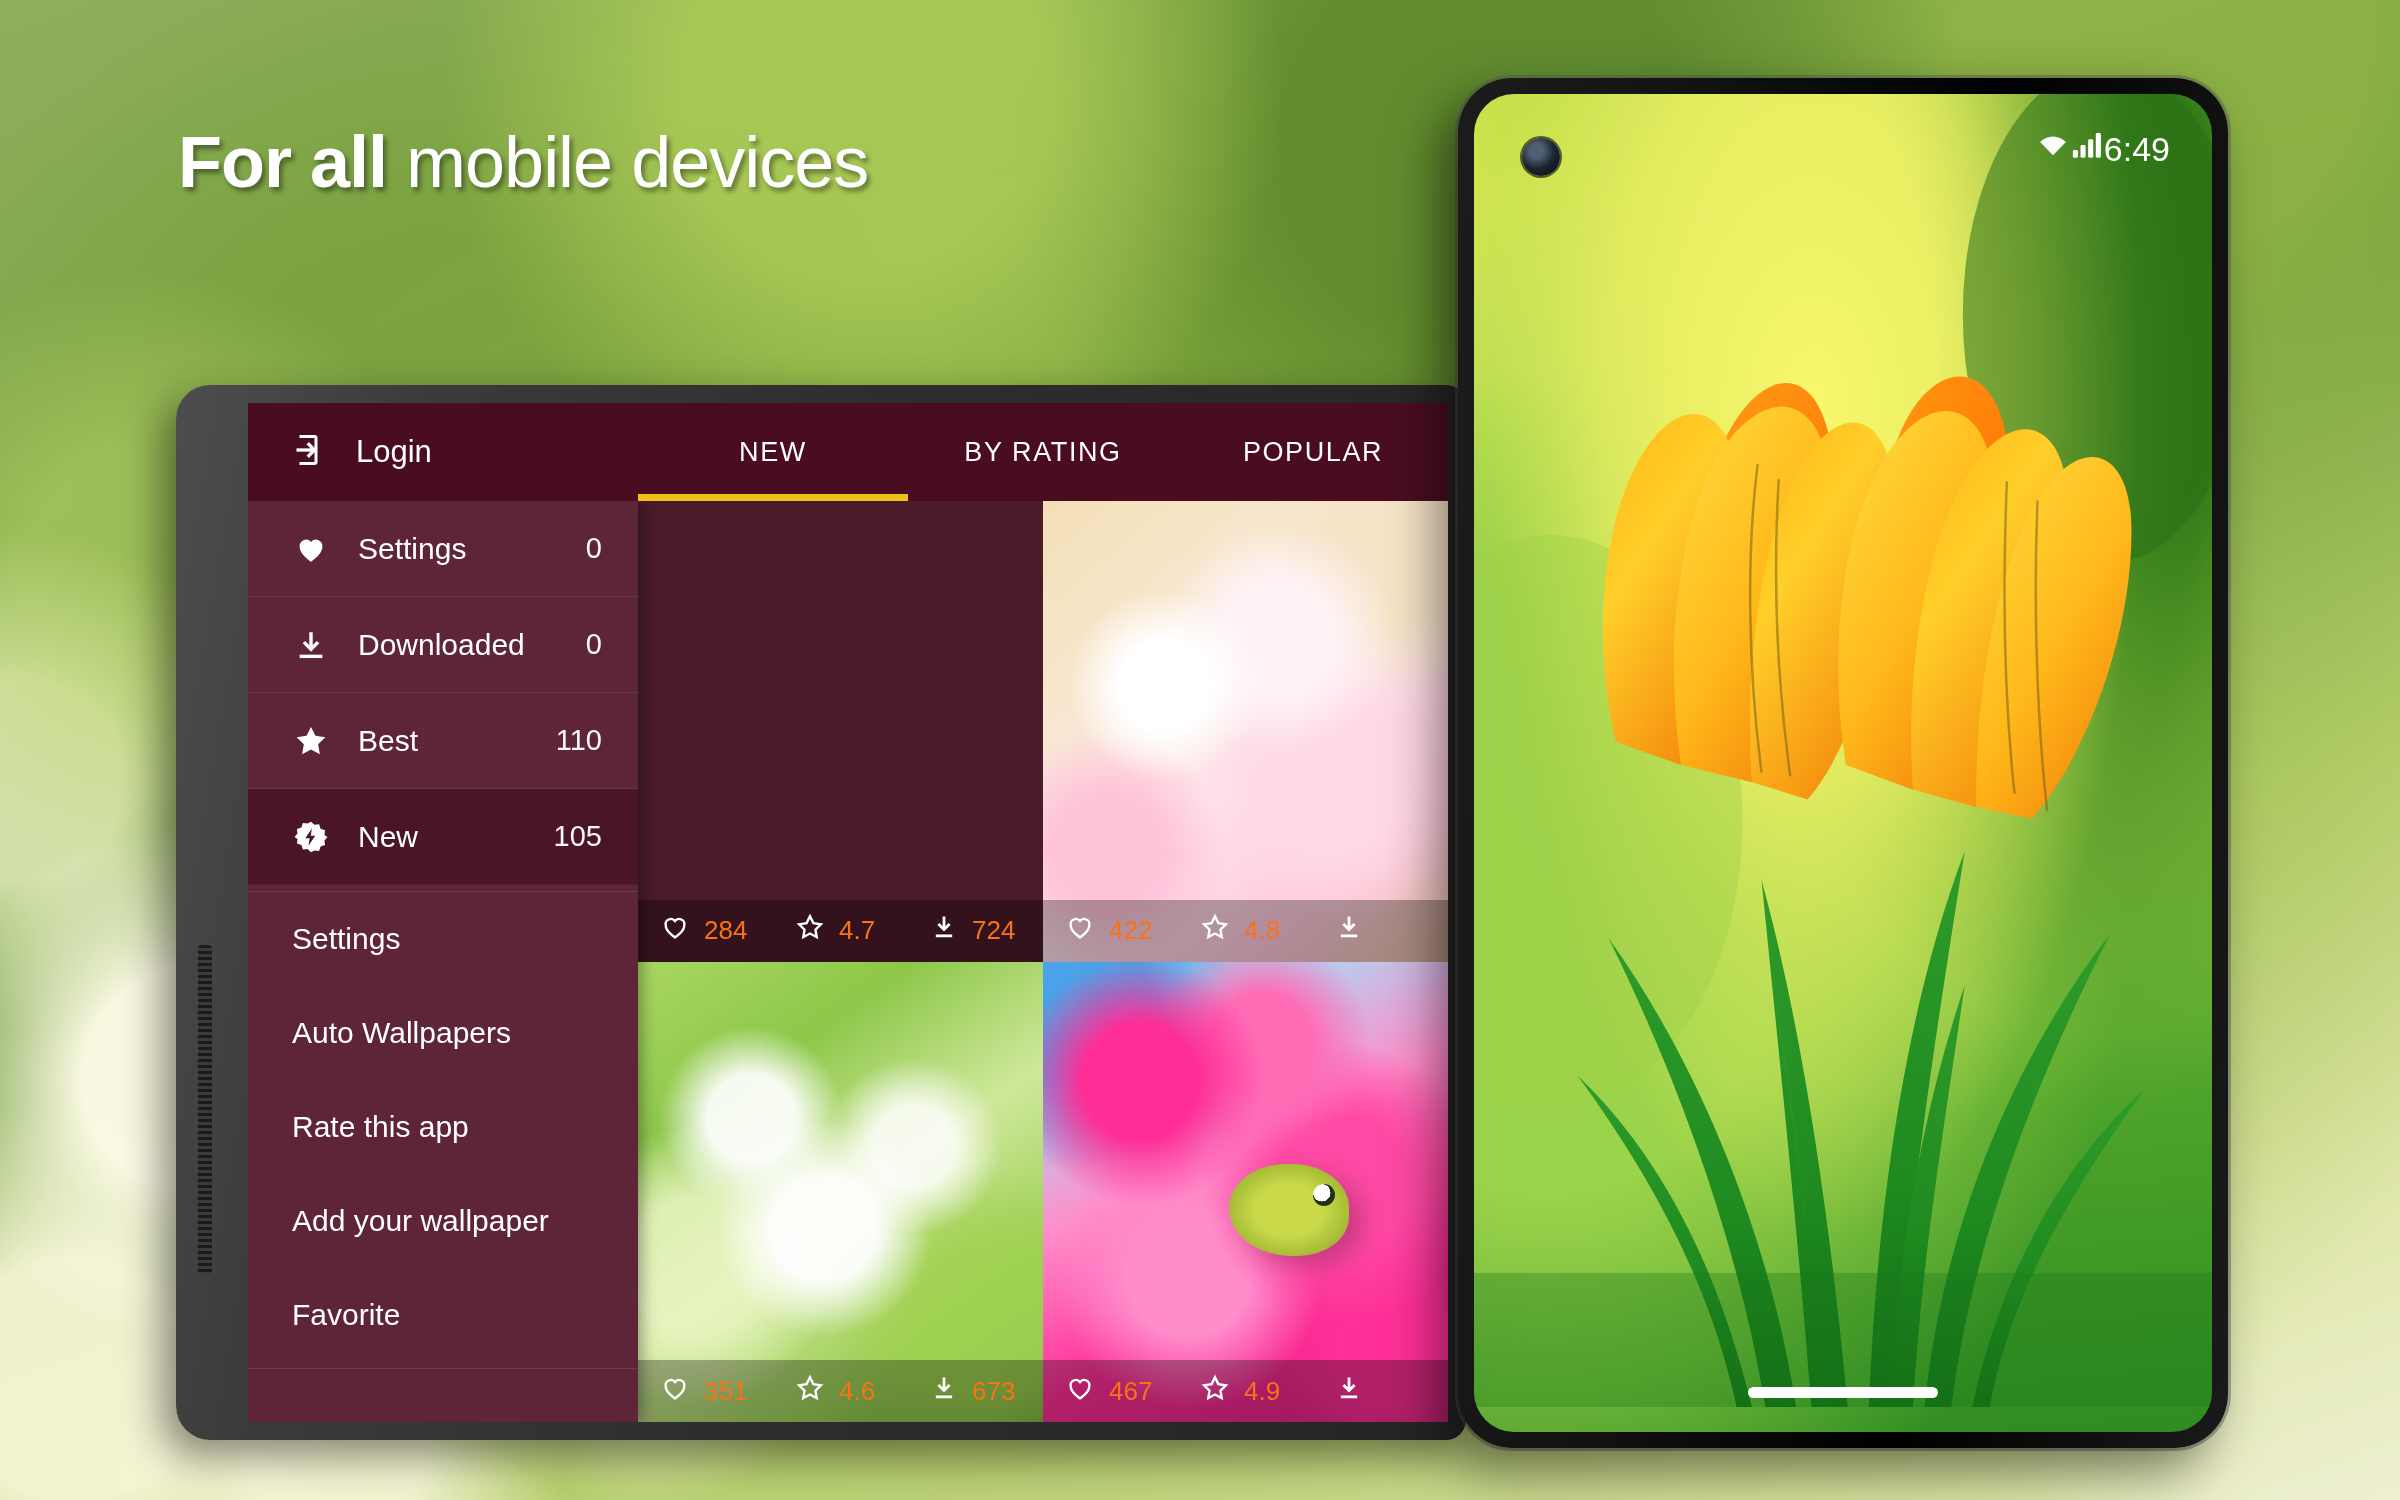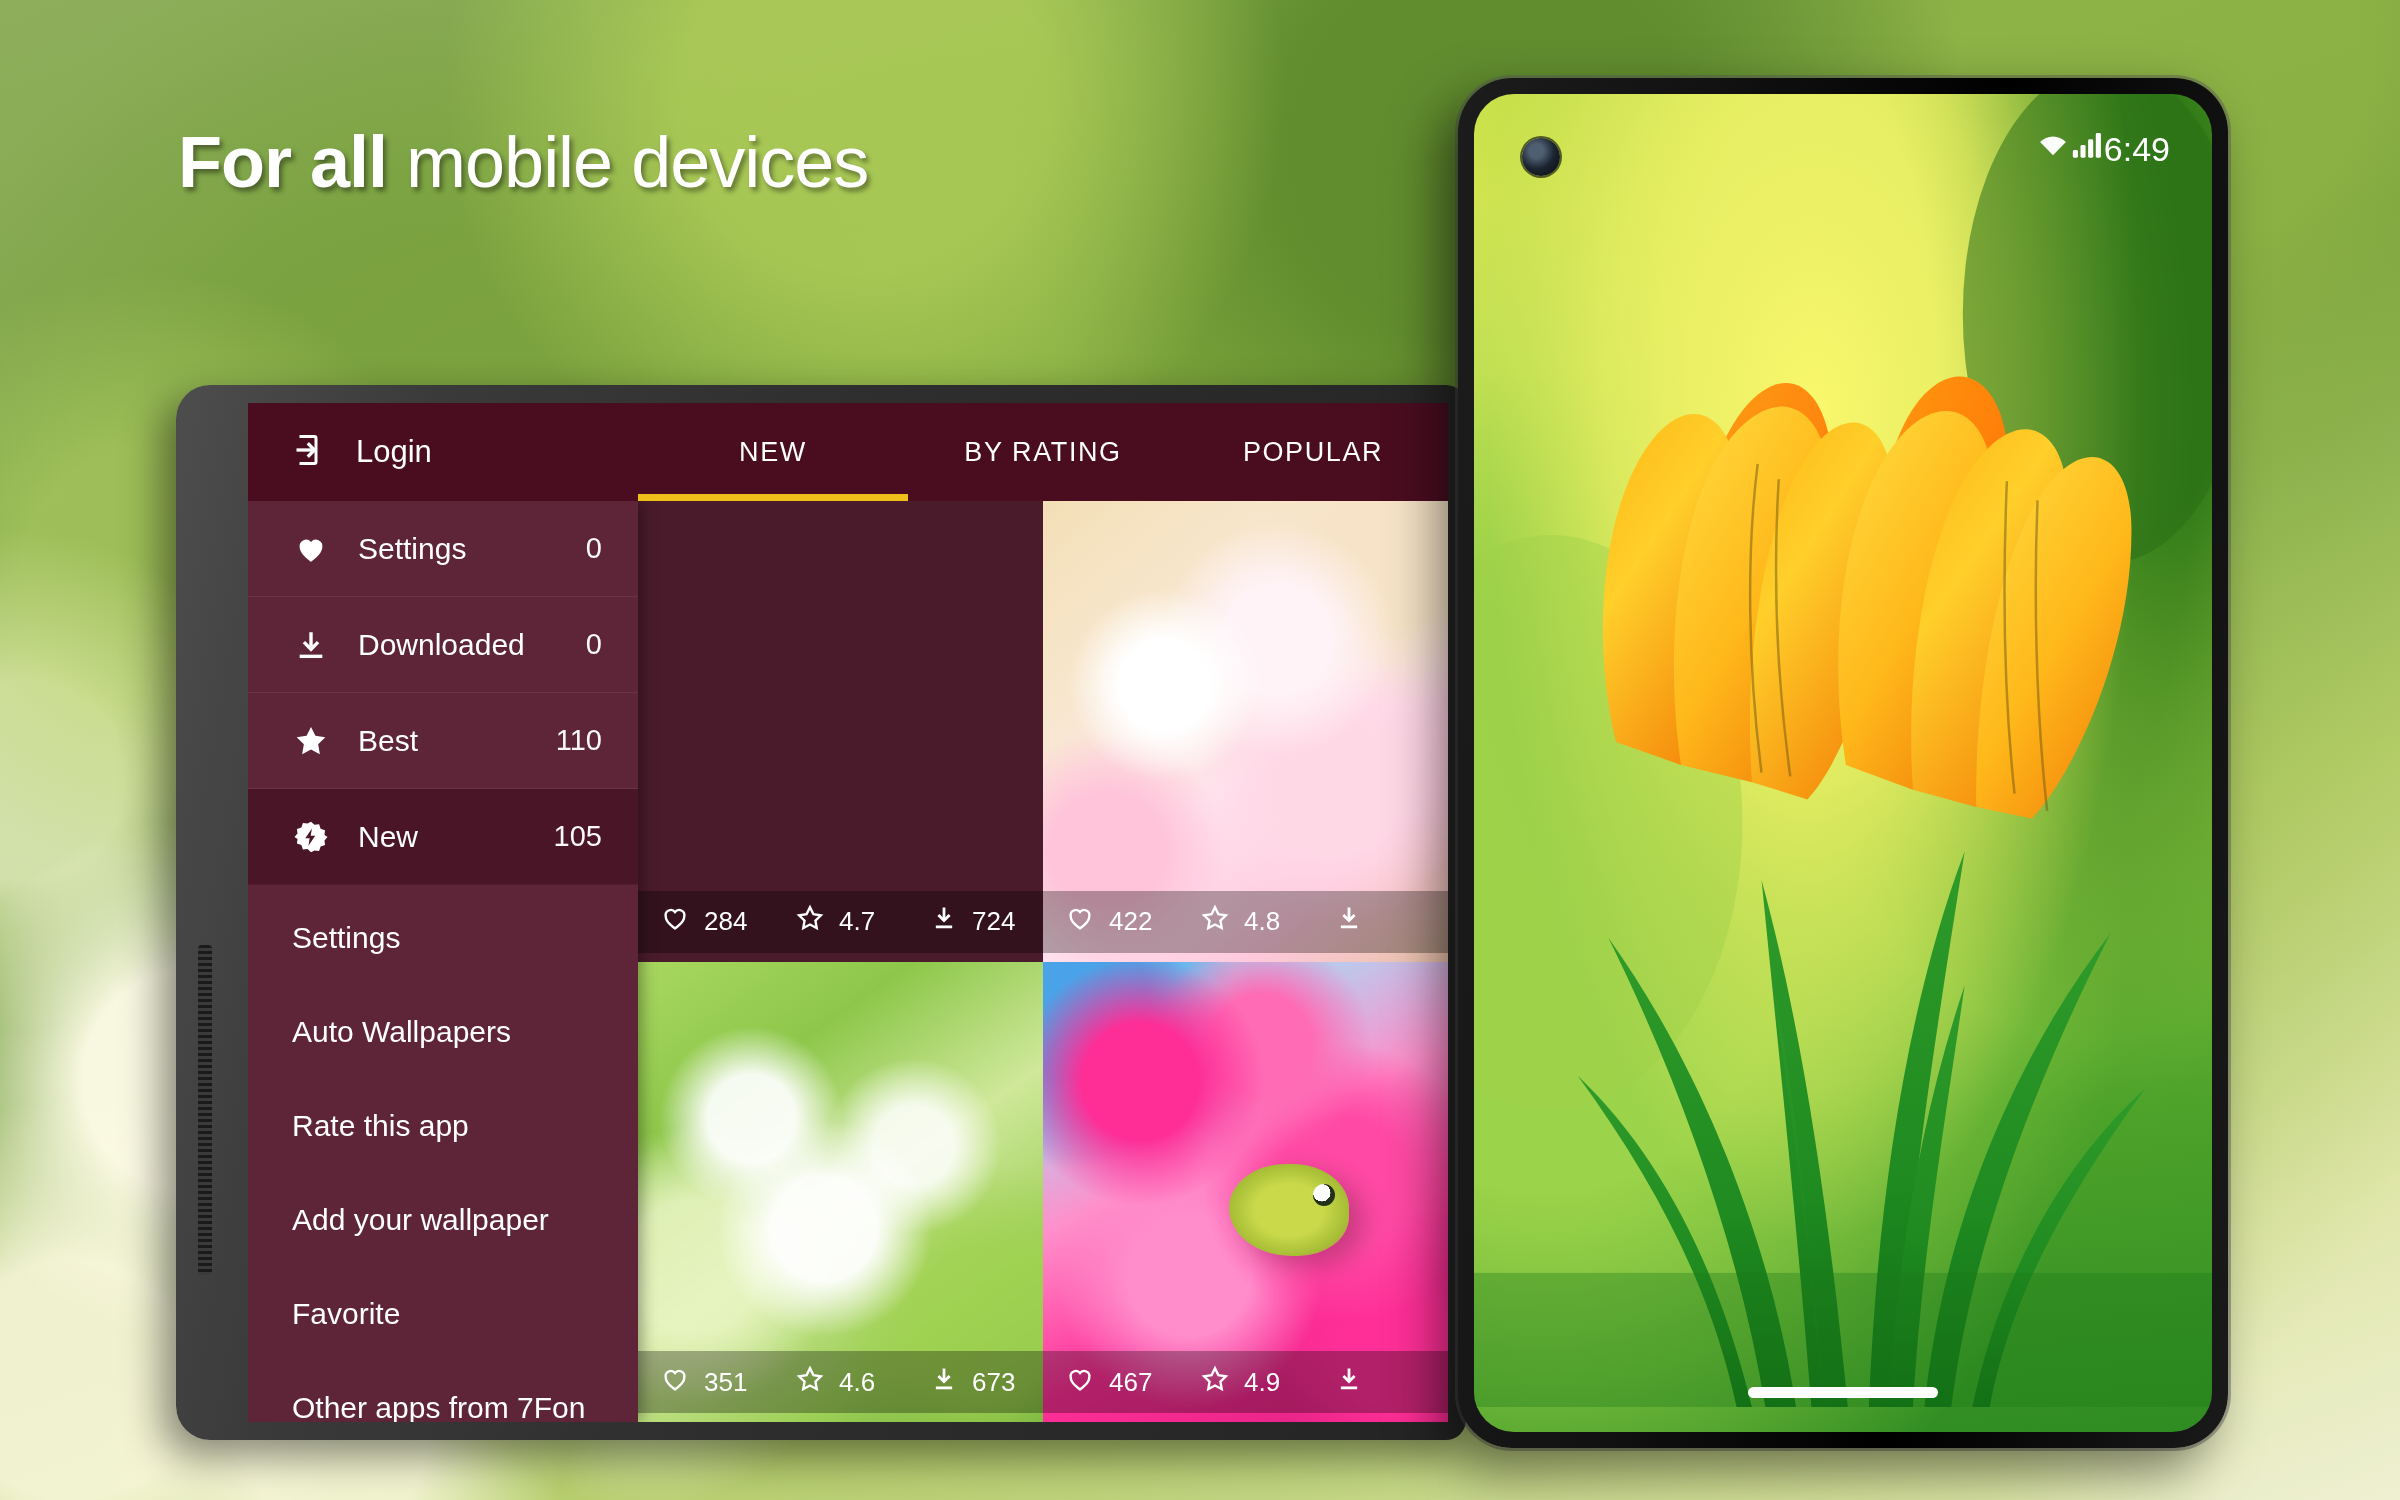--- a/index.html
+++ b/index.html
@@ -117,23 +117,23 @@
 
   
   .grid {
     flex: 1; display: grid;
     grid-template-columns: 1fr 1fr; grid-template-rows: 1fr 1fr;
     min-width: 0; overflow: hidden;
   }
   .cell { position: relative; overflow: hidden; }
   .cell .photo { position: absolute; inset: 0; }
   .stats {
-    position: absolute; left: 0; right: 0; bottom: 9px; height: 62px;
+    position: absolute; left: 0; right: 0; bottom: 0; height: 62px;
     background: rgba(0,0,0,0.30);
-    display: flex; color: #ffffff;
+    display: flex; color: #f97316;
   }
   .stat { flex: 1; display: flex; align-items: center; gap: 14px; padding-left: 22px; font-size: 26px; }
 
   
   .p1 {
     background:
       radial-gradient(circle at 22% 34%, #ff3fa0 0 52px, rgba(255,63,160,0) 110px),
       radial-gradient(circle at 42% 22%, #ff79c4 0 46px, rgba(255,121,196,0) 100px),
       radial-gradient(circle at 58% 46%, #f4view 0, rgba(0,0,0,0) 0),
       radial-gradient(circle at 62% 40%, #ff57ae 0 60px, rgba(255,87,174,0) 130px),
@@ -304,23 +304,20 @@
             <span class="label">Auto Wallpapers</span>
           </div>
           <div class="drawer-row plain">
             <span class="label">Rate this app</span>
           </div>
           <div class="drawer-row plain">
             <span class="label">Add your wallpaper</span>
           </div>
           <div class="drawer-row plain">
             <span class="label">Favorite</span>
-          </div>
-          <div class="drawer-row plain">
-            <span class="label">Other apps from 7Fon</span>
           </div>
 
           <div class="drawer-sep"></div>
 
         </div>
 
         <div class="grid">
 
           <div class="cell">
             <div class="photo p1"></div>

